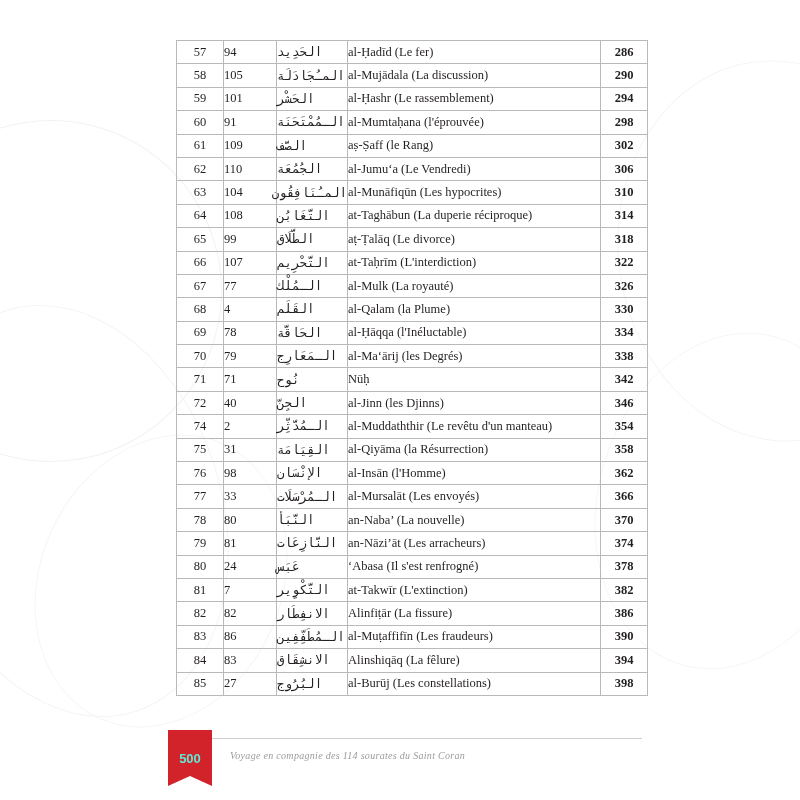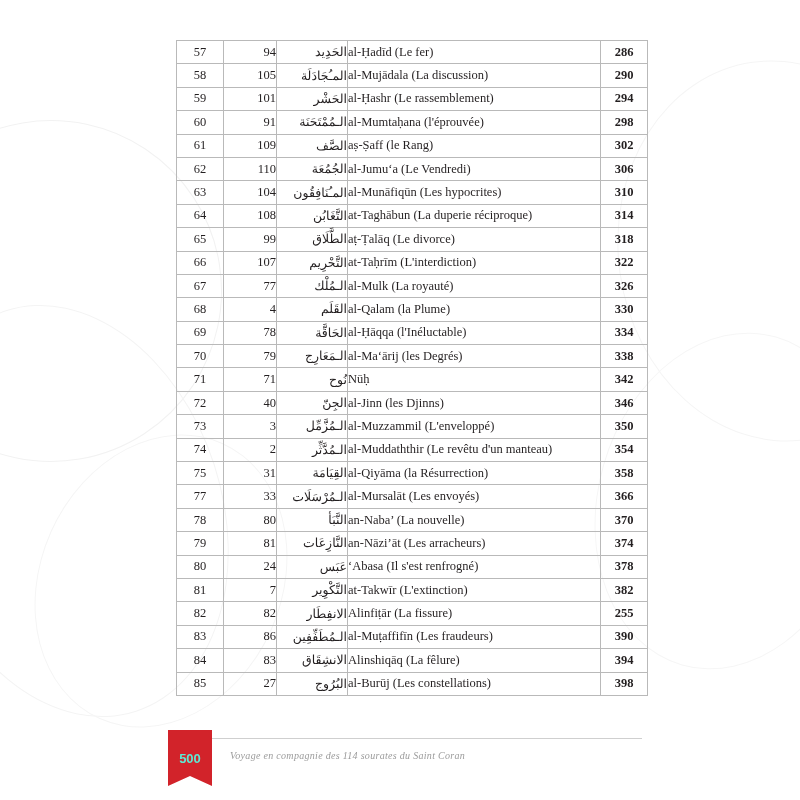--- a/index.html
+++ b/index.html
@@ -48,22 +48,22 @@
   }
   table.surah-table td {
     border: 1px solid #b9b9b9;
     height: 22.4px;
     padding: 0;
     font-size: 12.5px;
     color: #231f20;
     vertical-align: middle;
   }
   td.col-order   { width: 46px;  text-align: center; }
-  td.col-revel   { width: 52px;  text-align: right; }
-  td.col-arabic  { width: 70px;  text-align: right; font-family: Liberation Serif, serif; font-size: 11px; direction: rtl; }
+  td.col-revel   { width: 52px;  text-align: left; }
+  td.col-arabic  { width: 70px;  text-align: left; font-family: Liberation Mono, monospace; font-size: 11px; direction: rtl; }
   td.col-name    { width: 252px; text-align: left; }
   td.col-page    { width: 46px;  text-align: center; color: #d2232a; font-weight: 700; }
 
   
   .footer {
     position: absolute;
     left: 0;
     bottom: 0;
     width: 100%;
     height: 70px;
@@ -223,41 +223,41 @@
             <td class="col-page">342</td>
           </tr>
           <tr>
             <td class="col-order">72</td>
             <td class="col-revel">40</td>
             <td class="col-arabic">الجِنّ</td>
             <td class="col-name">al-Jinn (les Djinns)</td>
             <td class="col-page">346</td>
           </tr>
           <tr>
-            <td class="col-order">73</td>
-            <td class="col-revel">3</td>
-            <td class="col-arabic">الـمُزَّمِّل</td>
-            <td class="col-name">al-Muzzammil (L'enveloppé)</td>
-            <td class="col-page">350</td>
-          </tr>
-          <tr>
             <td class="col-order">74</td>
             <td class="col-revel">2</td>
             <td class="col-arabic">الـمُدَّثِّر</td>
             <td class="col-name">al-Muddaththir (Le revêtu d'un manteau)</td>
             <td class="col-page">354</td>
           </tr>
           <tr>
             <td class="col-order">75</td>
             <td class="col-revel">31</td>
             <td class="col-arabic">القِيَامَة</td>
             <td class="col-name">al-Qiyāma (la Résurrection)</td>
             <td class="col-page">358</td>
           </tr>
           <tr>
+            <td class="col-order">76</td>
+            <td class="col-revel">98</td>
+            <td class="col-arabic">الإنْسَان</td>
+            <td class="col-name">al-Insān (l'Homme)</td>
+            <td class="col-page">362</td>
+          </tr>
+          <tr>
             <td class="col-order">77</td>
             <td class="col-revel">33</td>
             <td class="col-arabic">الـمُرْسَلَات</td>
             <td class="col-name">al-Mursalāt (Les envoyés)</td>
             <td class="col-page">366</td>
           </tr>
           <tr>
             <td class="col-order">78</td>
             <td class="col-revel">80</td>
             <td class="col-arabic">النَّبَأ</td>
@@ -283,21 +283,21 @@
             <td class="col-revel">7</td>
             <td class="col-arabic">التَّكْوِير</td>
             <td class="col-name">at-Takwīr (L'extinction)</td>
             <td class="col-page">382</td>
           </tr>
           <tr>
             <td class="col-order">82</td>
             <td class="col-revel">82</td>
             <td class="col-arabic">الانفِطَار</td>
             <td class="col-name">Alinfiṭār (La fissure)</td>
-            <td class="col-page">255</td>
+            <td class="col-page">386</td>
           </tr>
           <tr>
             <td class="col-order">83</td>
             <td class="col-revel">86</td>
             <td class="col-arabic">الـمُطَفِّفِين</td>
             <td class="col-name">al-Muṭaffifīn (Les fraudeurs)</td>
             <td class="col-page">390</td>
           </tr>
           <tr>
             <td class="col-order">84</td>

